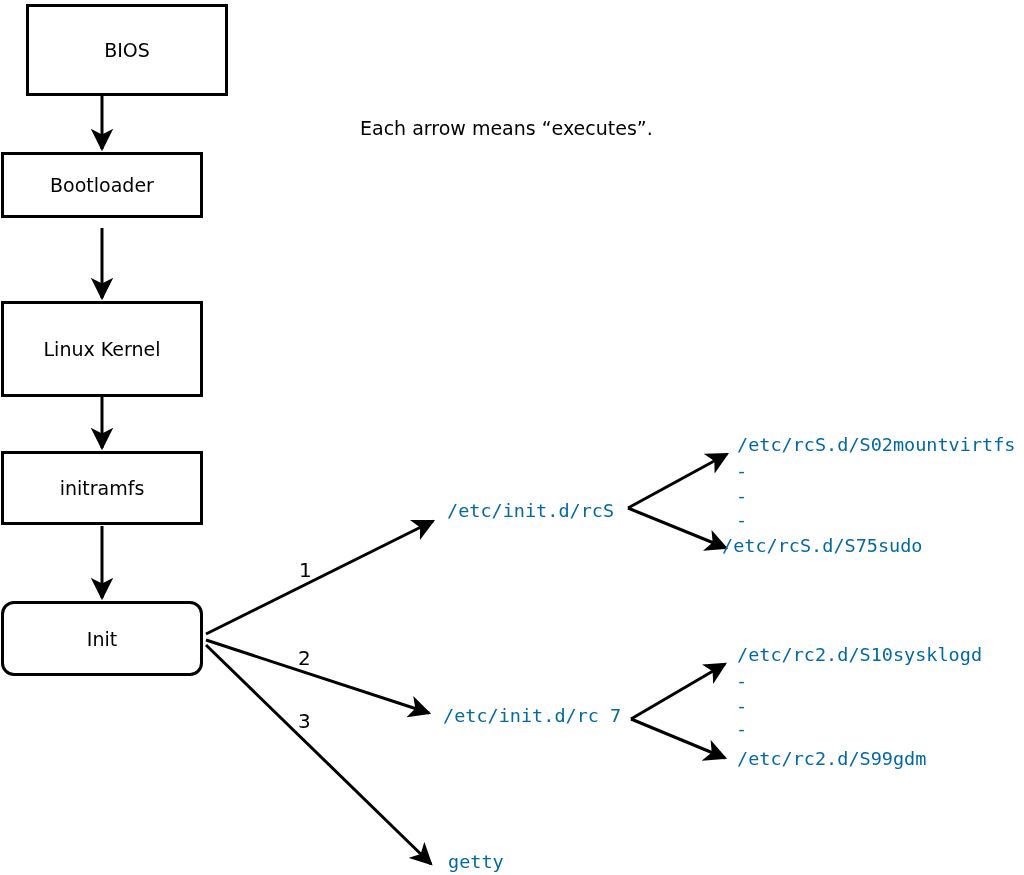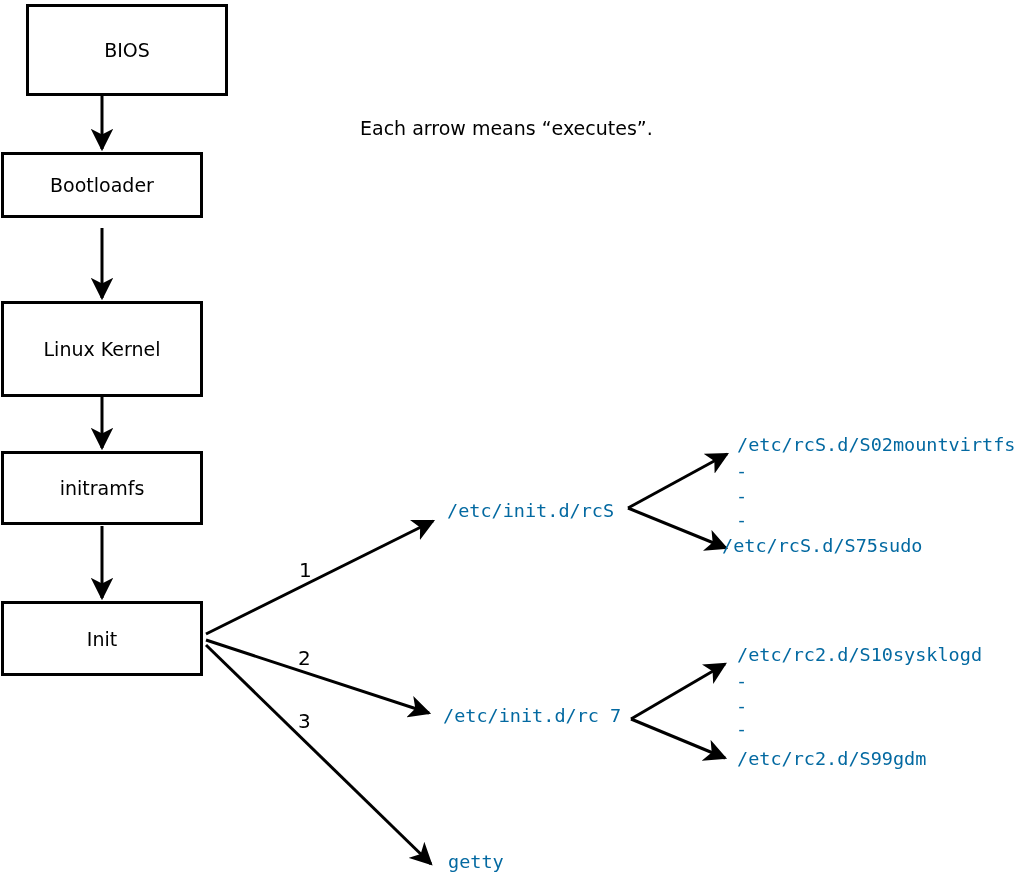--- a/index.html
+++ b/index.html
@@ -99,21 +99,21 @@
   </div>
   <div class="box" style="top:152px; height:66px;">
     <span>Bootloader</span>
   </div>
   <div class="box" style="top:301px; height:96px;">
     <span>Linux Kernel</span>
   </div>
   <div class="box" style="top:451px; height:74px;">
     <span>initramfs</span>
   </div>
-  <div class="box" style="top:601px; height:75px;">
+  <div class="box" style="top:601px; height:75px;border-radius:13px;">
     <span>Init</span>
   </div>
 
   <div class="order-label" style="left:299px; top:560px;">1</div>
   <div class="order-label" style="left:298px; top:648px;">2</div>
   <div class="order-label" style="left:298px; top:711px;">3</div>
 
   <div class="mono" style="left:447px; top:499px;">/etc/init.d/rcS</div>
   <div class="mono" style="left:443px; top:704px;">/etc/init.d/rc 7</div>
   <div class="mono" style="left:448px; top:850px;text-align:right;">getty</div>

